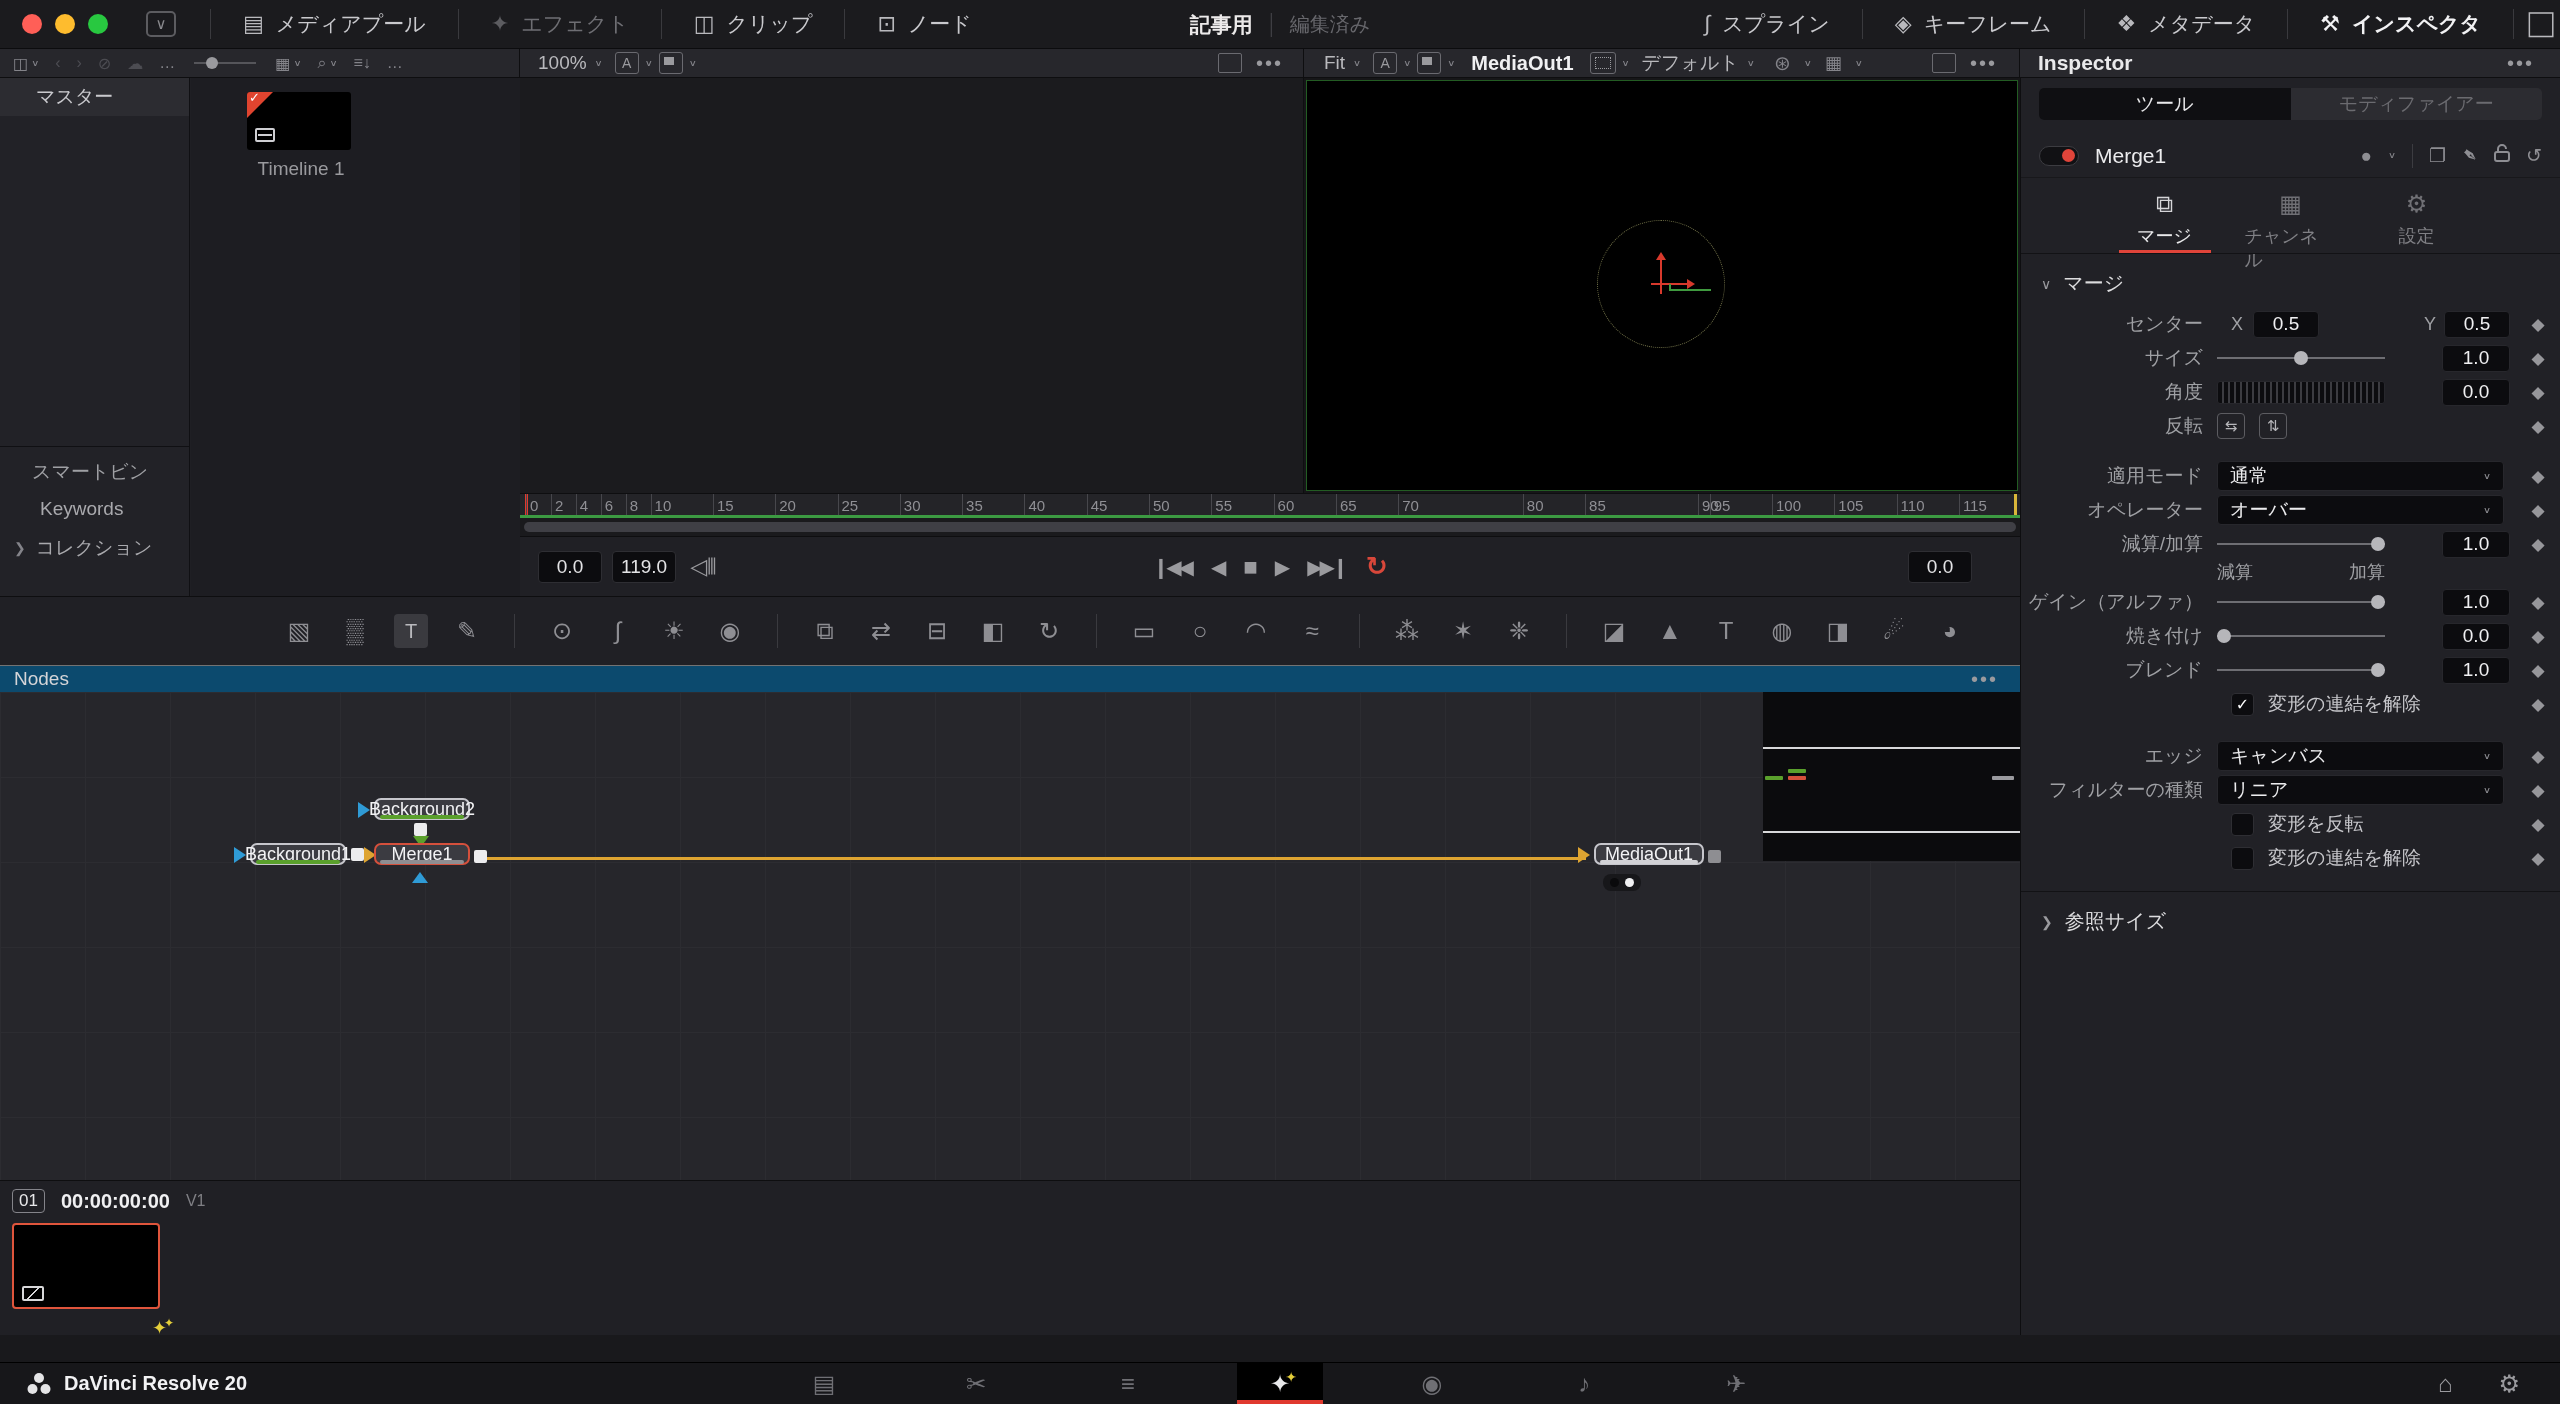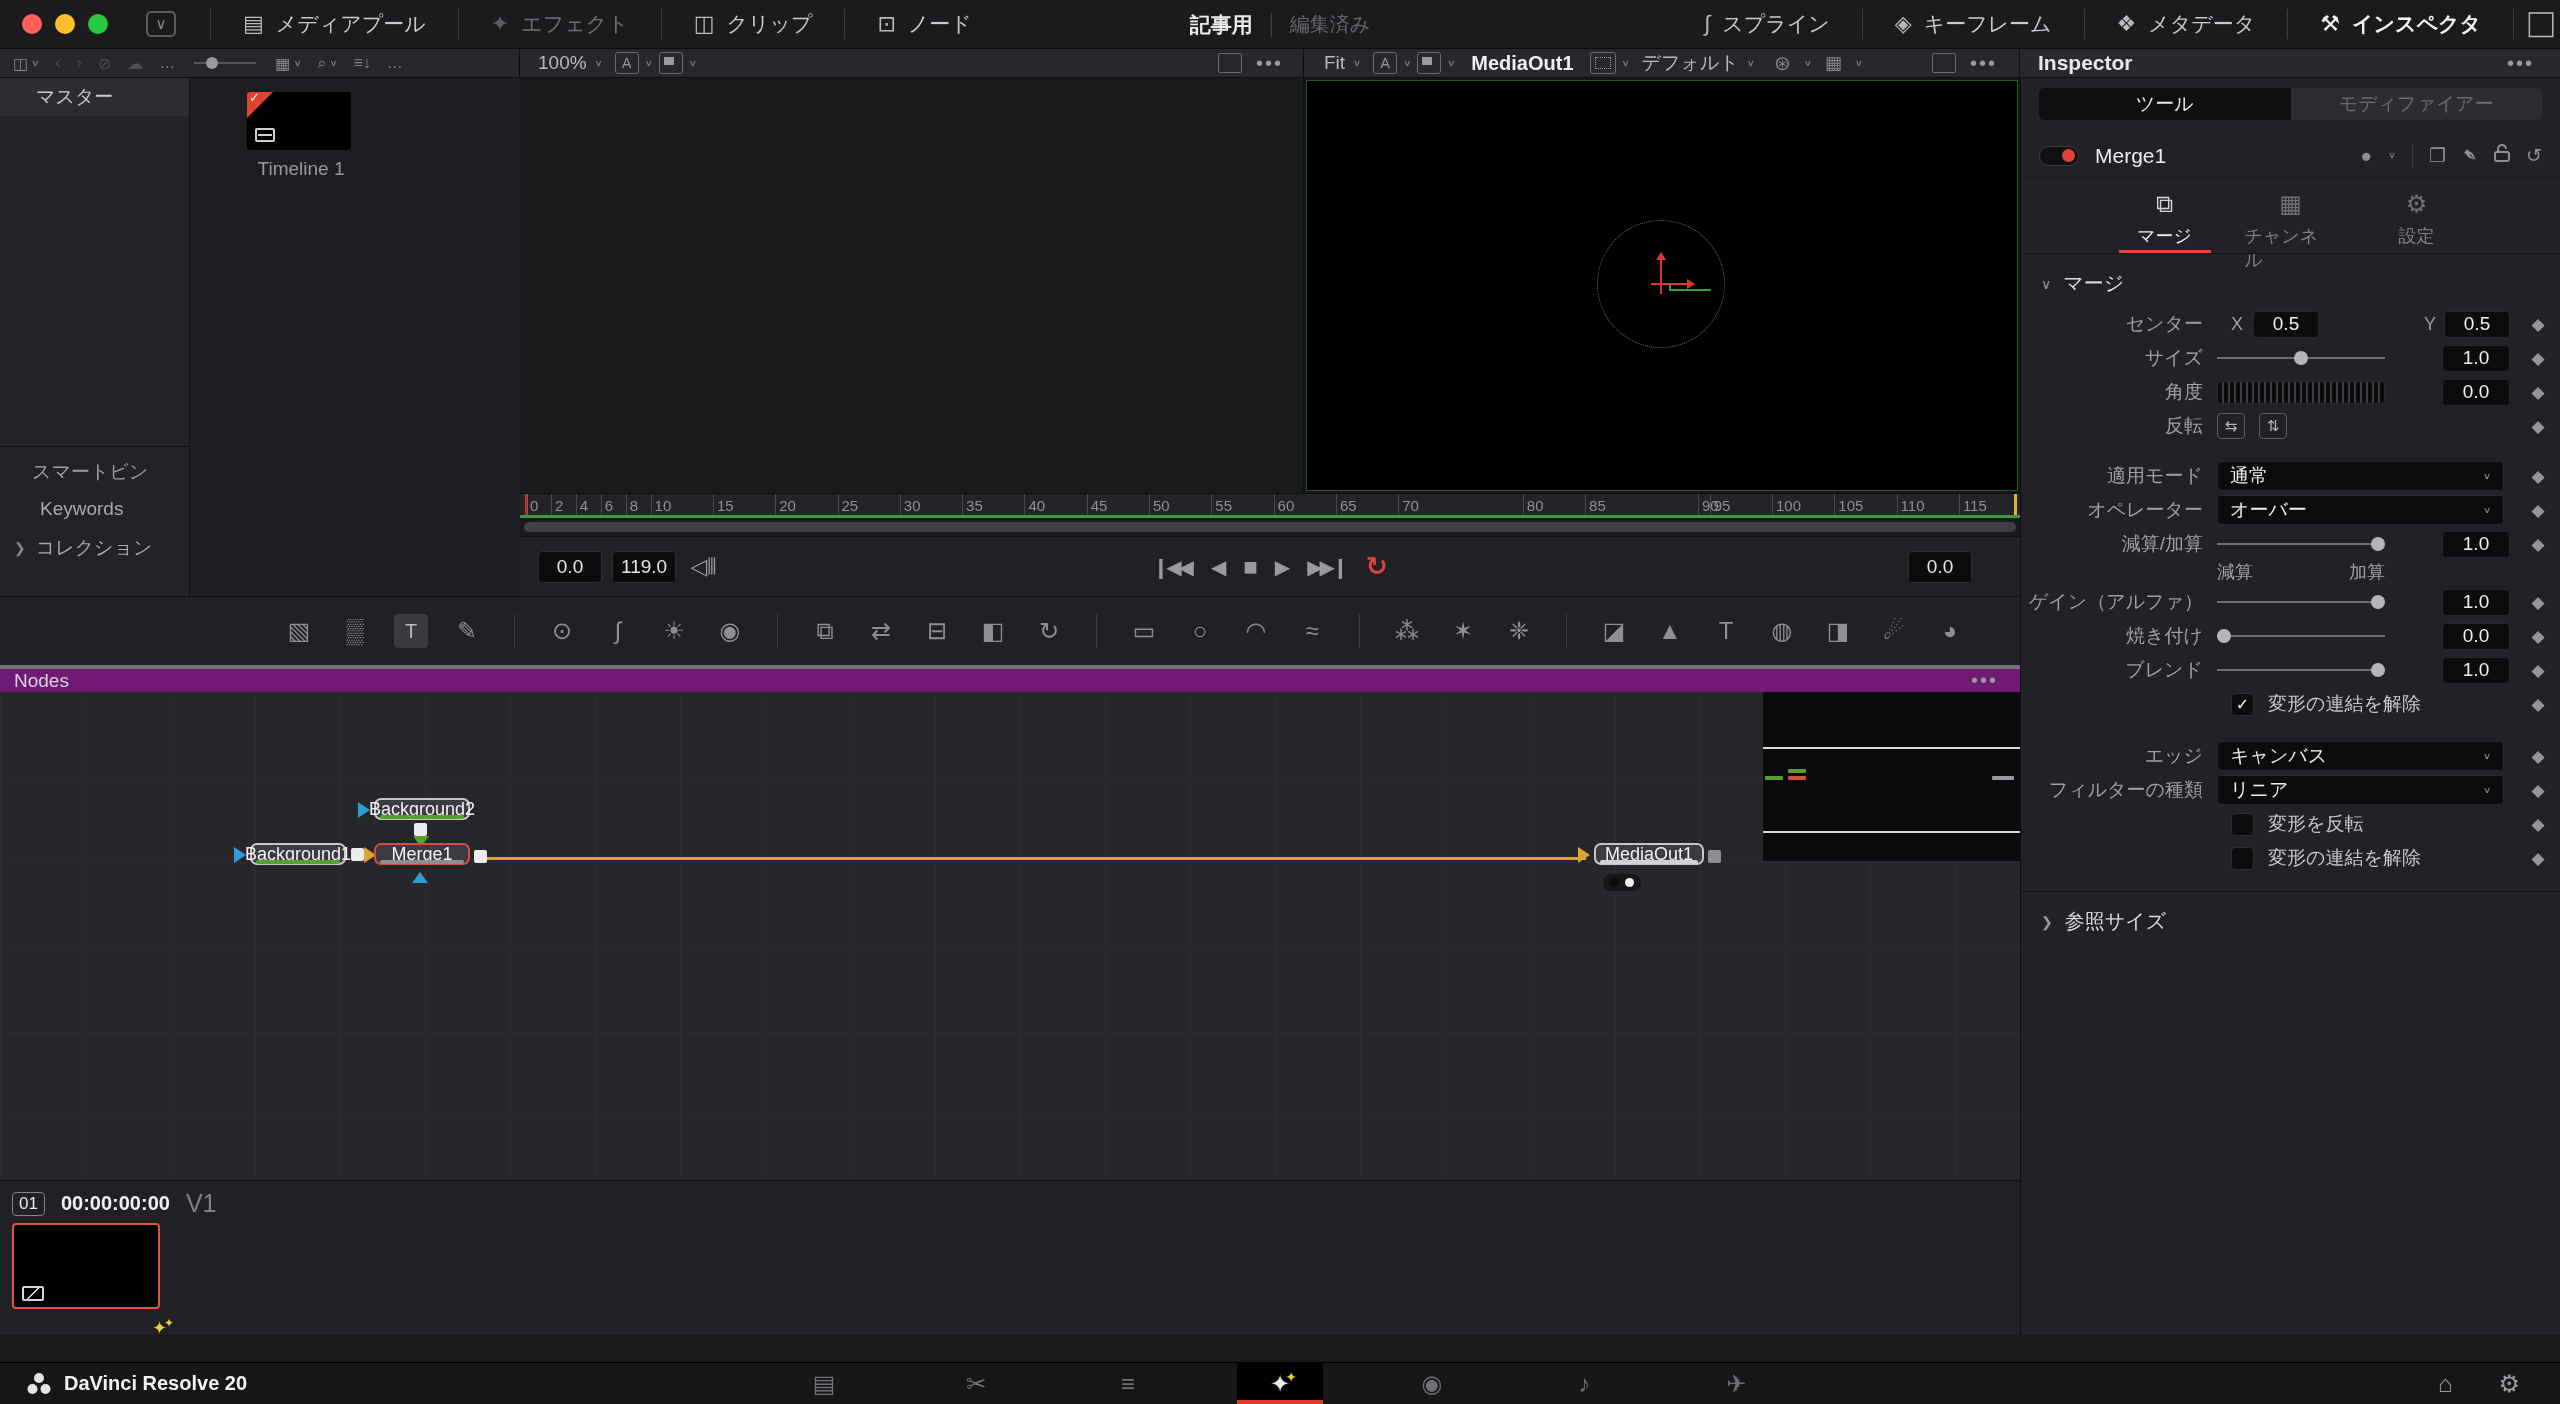--- a/index.html
+++ b/index.html
@@ -103,21 +103,21 @@
   .spk { color:#9a9a9e; font-size:22px; margin-left:14px; }
 
   
   #fusion-toolbar { left:0; top:596px; width:2020px; height:69px; background:#202025; border-top:1px solid #0e0e10;
                     display:flex; align-items:center; padding-left:282px; gap:22px; }
   .tool { width:34px; height:34px; color:#8e8e93; font-size:24px; display:flex; align-items:center; justify-content:center; }
   .tool.boxed { background:#3a3a3f; border-radius:4px; font-size:20px; color:#b9b9bd; }
   .tsep { width:1px; height:34px; background:#3a3a3f; margin:0 8px; }
 
   
-  #nodes-header { left:0; top:665px; width:2020px; height:27px; background:#701a75; border-top:4px solid #737373;
+  #nodes-header { left:0; top:665px; width:2020px; height:27px; background:#0c4a6e; border-top:1px solid #737373;
                   display:flex; align-items:center; padding:0 14px; }
   #nodes-header .t { color:#d5d5d8; font-size:19px; }
   #graph { left:0; top:692px; width:2020px; height:488px; background:#26262b;
            background-image:linear-gradient(#2c2c31 1px,transparent 1px),linear-gradient(90deg,#2c2c31 1px,transparent 1px);
            background-size:85px 85px; overflow:hidden; }
   .node { position:absolute; height:22px; background:#3b3b41; border:2px solid #c6c6cc; border-radius:7px;
           display:flex; align-items:center; justify-content:center; color:#f2f2f4; font-size:18px; padding:0 10px; }
   .node::after { content:""; position:absolute; left:4px; right:4px; bottom:-1px; height:4px; border-radius:2px; background:#5aa02c; }
   .node.sel { border-color:#d5503c; }
   .node.sel::after { background:#8e8e92; }
@@ -134,21 +134,21 @@
   #minimap .nd { position:absolute; height:4px; border-radius:1px; }
   #graph-dots { position:absolute; left:1603px; top:182px; width:38px; height:17px; background:#17171a; border-radius:8px;
                 display:flex; align-items:center; justify-content:center; gap:6px; }
   #graph-dots i { width:9px; height:9px; border-radius:50%; }
 
   
   #clipstrip { left:0; top:1180px; width:2020px; height:155px; background:#202025; border-top:1px solid #0e0e10; }
   #clipstrip .meta { position:absolute; left:12px; top:8px; display:flex; align-items:center; gap:16px; }
   .clipnum { border:1px solid #84848a; border-radius:4px; color:#e8e8ea; font-size:17px; padding:1px 6px; }
   .tc { color:#f0f0f2; font-size:20px; font-weight:bold; }
-  .trk { color:#7f7f84; font-size:25px; }
+  .trk { color:#7f7f84; font-size:16px; }
   #clipthumb { position:absolute; left:12px; top:42px; width:148px; height:86px; background:#000; border:2px solid #e0553c; border-radius:4px; }
   #clipthumb .fic { position:absolute; left:8px; bottom:6px; width:22px; height:15px; border:2px solid #d8d8da; border-radius:2px;
                     background:linear-gradient(135deg,transparent 46%,#d8d8da 46%,#d8d8da 54%,transparent 54%); }
   .sparkle { position:absolute; left:152px; top:136px; color:#e4ce3a; font-size:18px; }
   .sparkle i { font-style:normal; font-size:12px; position:relative; top:-7px; left:-3px; }
 
   
   #inspector { left:2020px; top:78px; width:540px; height:1257px; background:#212126; border-left:1px solid #0e0e10; }
   .insp-tabs { margin:10px 18px 0 18px; height:32px; display:flex; border-radius:5px; overflow:hidden; background:#2c2c31; }
   .insp-tab { flex:1; display:flex; align-items:center; justify-content:center; font-size:19px; color:#6b6b70; }

